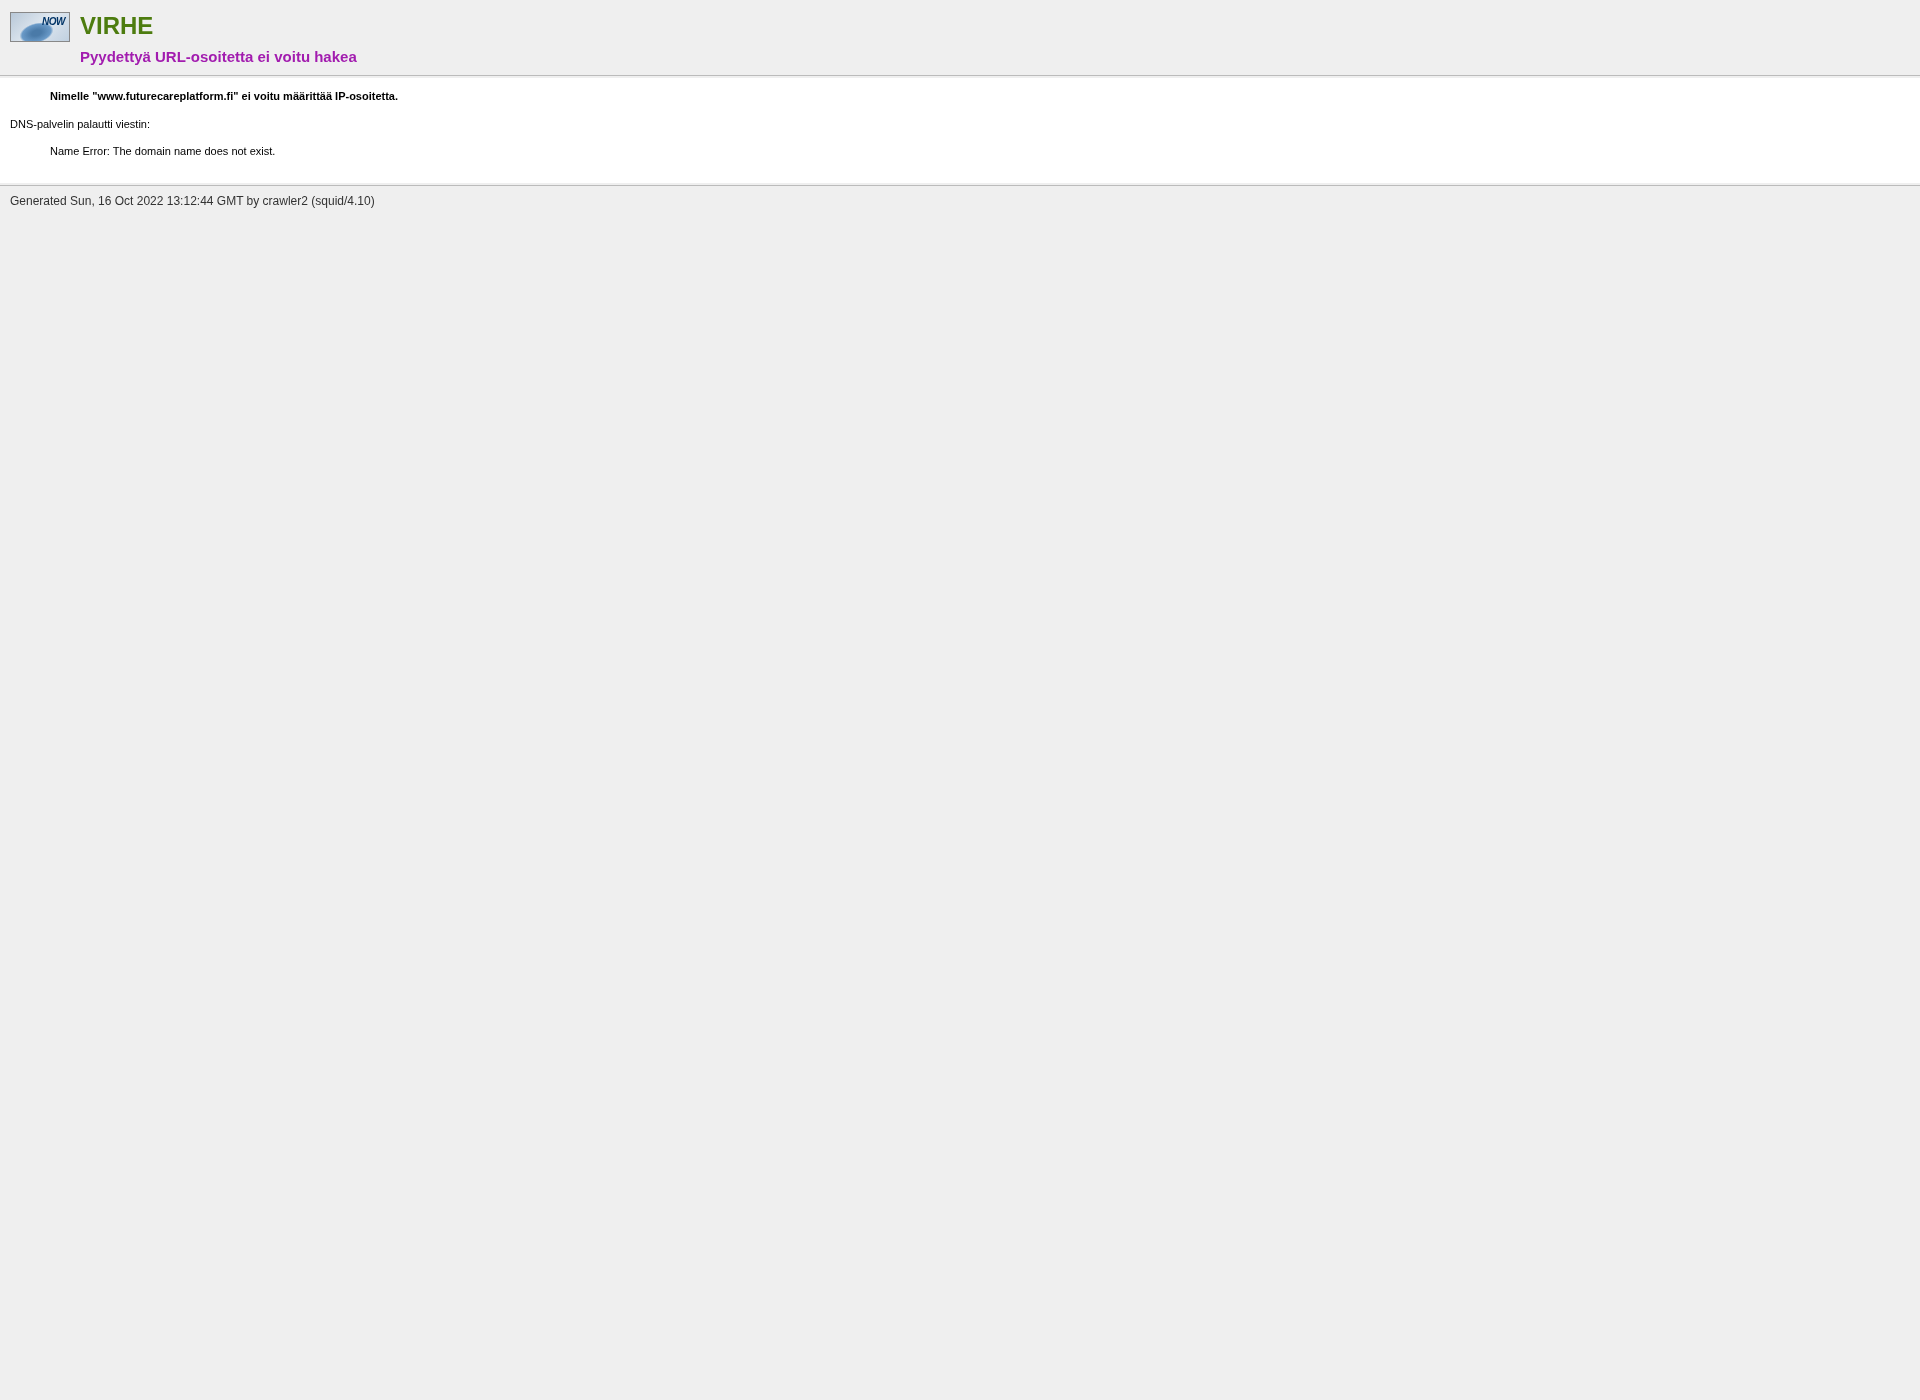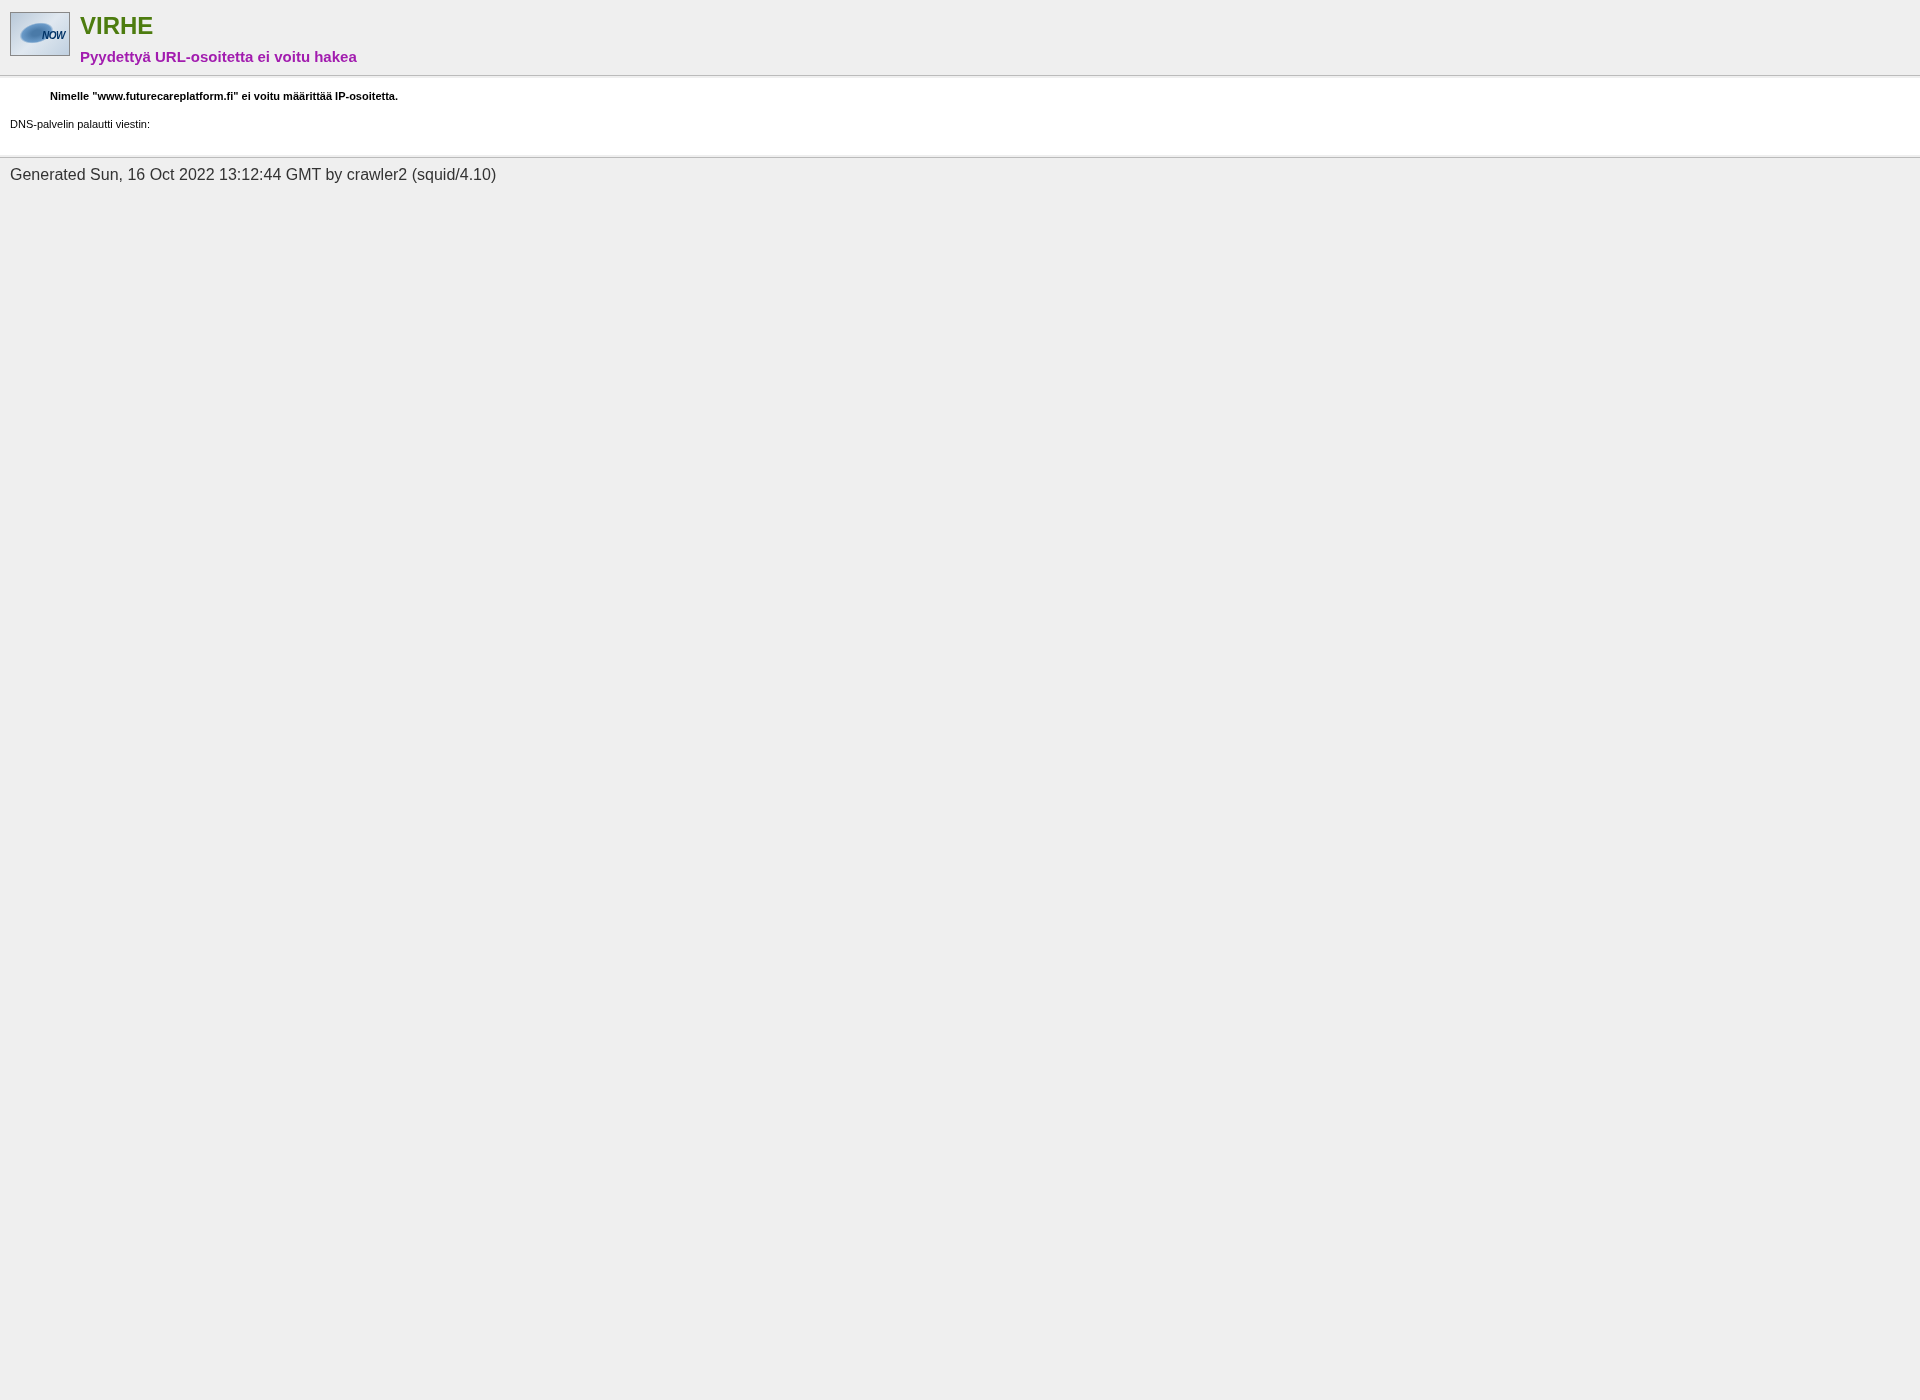--- a/index.html
+++ b/index.html
@@ -13,21 +13,21 @@
       font-size: 13px;
     }
     .header {
       display: flex;
       align-items: flex-start;
       padding: 12px 10px 8px 10px;
       gap: 10px;
     }
     .logo {
       width: 60px;
-      height: 44px;
+      height: 30px;
       background: linear-gradient(135deg, #b8c8d8 0%, #e0e8f0 50%, #c0d0e0 100%);
       border: 1px solid #888;
       position: relative;
       display: flex;
       align-items: center;
       justify-content: center;
       overflow: hidden;
     }
     .logo::before {
       content: "";
@@ -81,21 +81,21 @@
     }
     .indented {
       margin-left: 40px;
       margin-bottom: 10px;
     }
     .bold-line {
       font-weight: bold;
     }
     .footer {
       padding: 6px 10px;
-      font-size: 16px;
+      font-size: 12px;
       color: #333;
     }
   </style>
 </head>
 <body>
 
 <div class="header">
   <div class="logo">
     <span class="logo-text">NOW</span>
   </div>
@@ -103,19 +103,20 @@
     <h1>VIRHE</h1>
     <h2>Pyydettyä URL-osoitetta ei voitu hakea</h2>
   </div>
 </div>
 
 <hr>
 
 <div class="content">
   <p class="indented bold-line">Nimelle "www.futurecareplatform.fi" ei voitu määrittää IP-osoitetta.</p>
   <p>DNS-palvelin palautti viestin:</p>
+  <p class="indented">Name Error: The domain name does not exist.</p>
 </div>
 
 <hr>
 
 <div class="footer">
   <span>Generated Sun, 16 Oct 2022 13:12:44 GMT by crawler2 (squid/4.10)</span>
 </div>
 
 </body></html>

